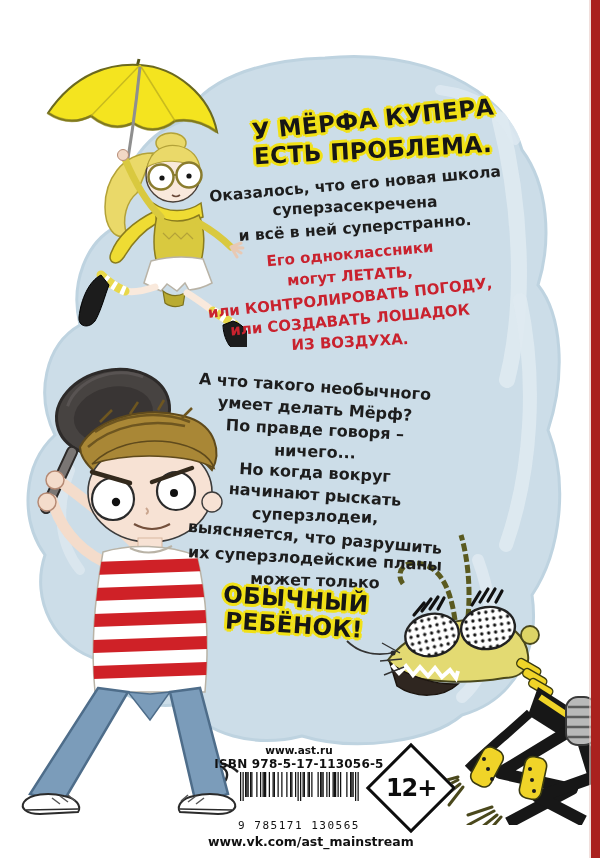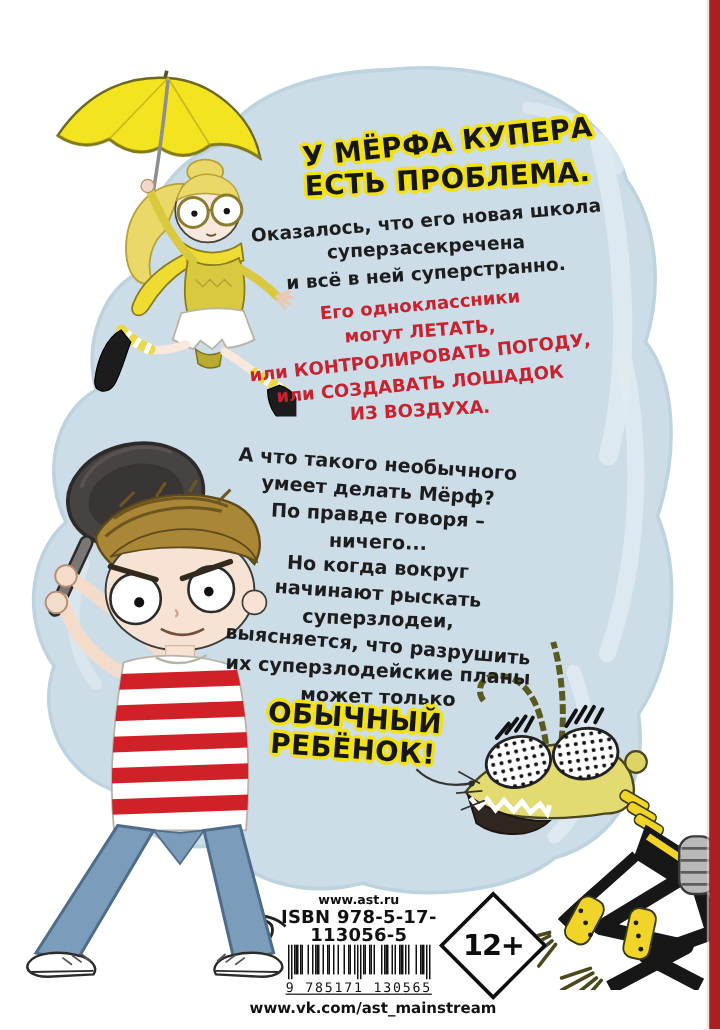--- a/index.html
+++ b/index.html
@@ -50,22 +50,22 @@
   #middle .tline:nth-child(7){transform:rotate(2deg);}
   #middle .tline:nth-child(8){transform:rotate(5deg);}
   #middle .tline:nth-child(9){transform:rotate(3deg);}
   #middle .tline:nth-child(10){transform:rotate(2deg);}
 
   #tagline{left:150px;top:586px;width:290px;font-size:23px;transform:rotate(4deg);}
 
   
   #footer{left:208px;top:744px;width:182px;z-index:6;color:#111;}
   .site{font-size:10.5px;font-weight:bold;line-height:13px;}
-  .isbn{font-size:15px;font-weight:bold;line-height:15px;letter-spacing:.2px;}
-  .digits{font-family:"DejaVu Sans Mono","Liberation Mono",monospace;font-size:11px;line-height:12px;letter-spacing:1.5px;margin-top:1px;text-decoration:underline;}
+  .isbn{font-size:12px;font-weight:bold;line-height:15px;letter-spacing:.2px;}
+  .digits{font-family:"DejaVu Sans Mono","Liberation Mono",monospace;font-size:11px;line-height:12px;letter-spacing:1.5px;margin-top:18px;}
   .vk{font-size:12.5px;font-weight:bold;line-height:16px;margin-top:2px;}
 
   #age-badge{position:absolute;left:379px;top:756px;width:58px;height:58px;background:#fff;
              border:3.5px solid #0d0d0d;transform:rotate(45deg);z-index:6;
              display:flex;align-items:center;justify-content:center;}
   #age-badge span{transform:rotate(-45deg);font-size:24px;font-weight:bold;color:#0d0d0d;letter-spacing:-1px;}
 </style>
 </head>
 <body>
 

